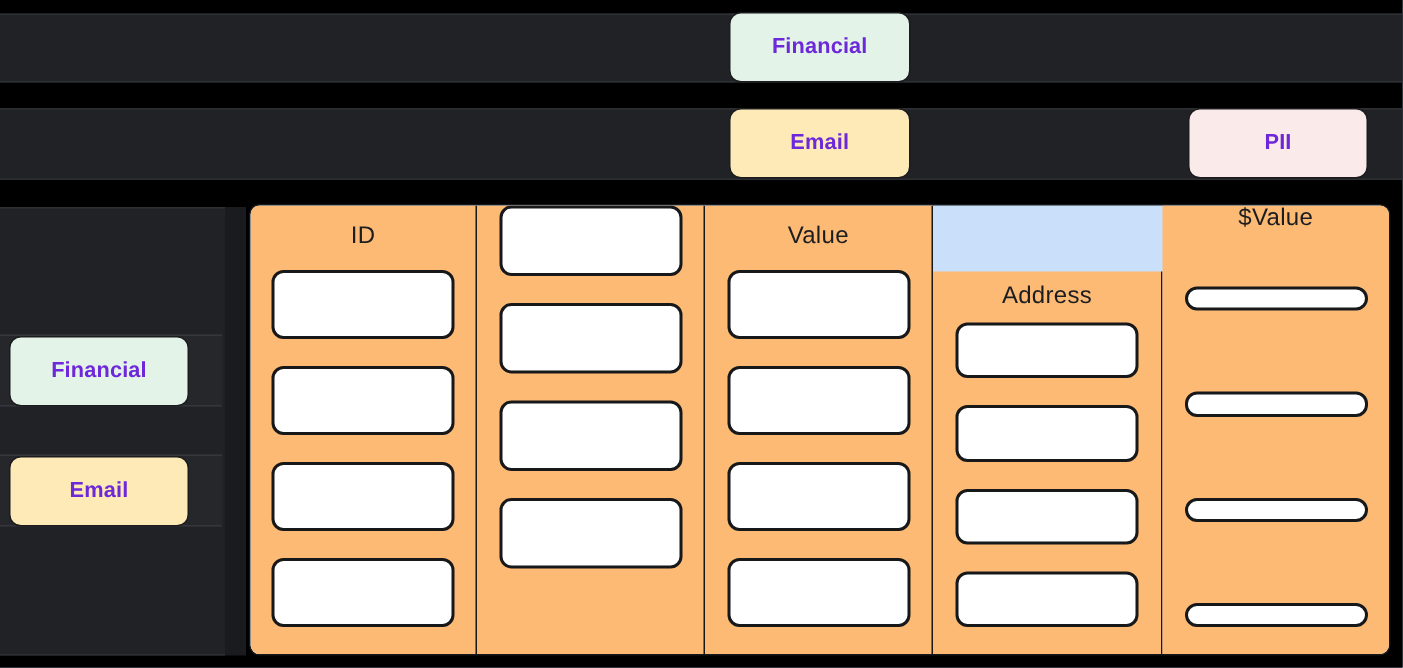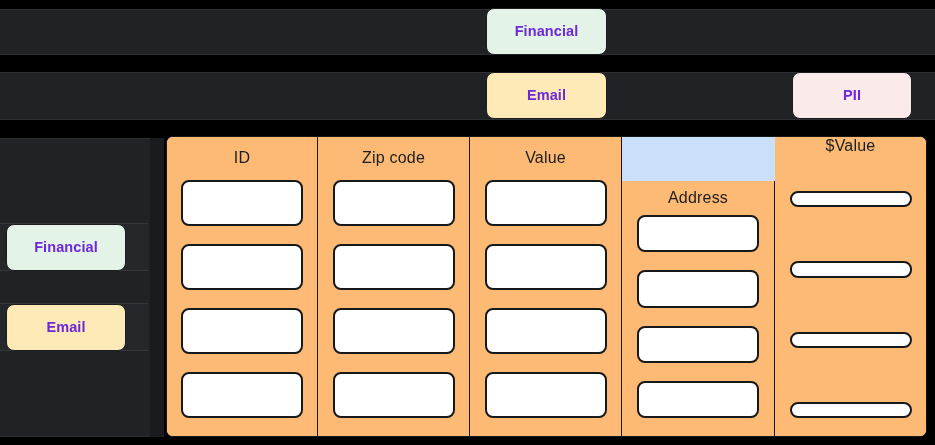--- a/index.html
+++ b/index.html
@@ -168,21 +168,20 @@
 
   <div class="column col-id">
     <div class="col-header">ID</div>
     <div class="cell"></div>
     <div class="cell"></div>
     <div class="cell"></div>
     <div class="cell"></div>
   </div>
 
   <div class="column col-zip">
-    <div class="col-header">Zip code</div>
     <div class="cell"></div>
     <div class="cell"></div>
     <div class="cell"></div>
     <div class="cell"></div>
   </div>
 
   <div class="column col-name">
     <div class="col-header">Value</div>
     <div class="cell"></div>
     <div class="cell"></div>

